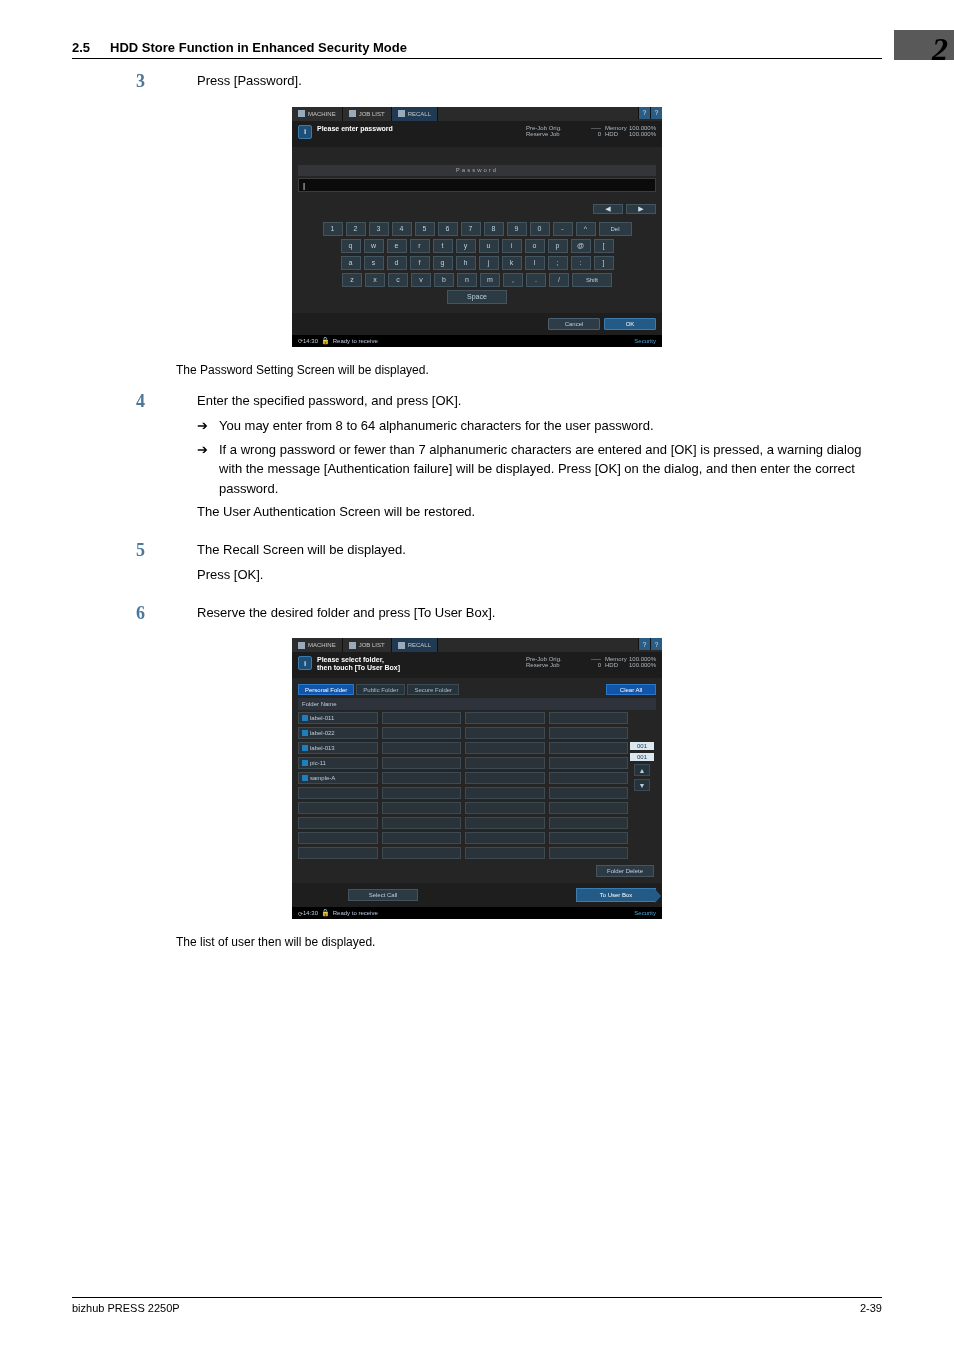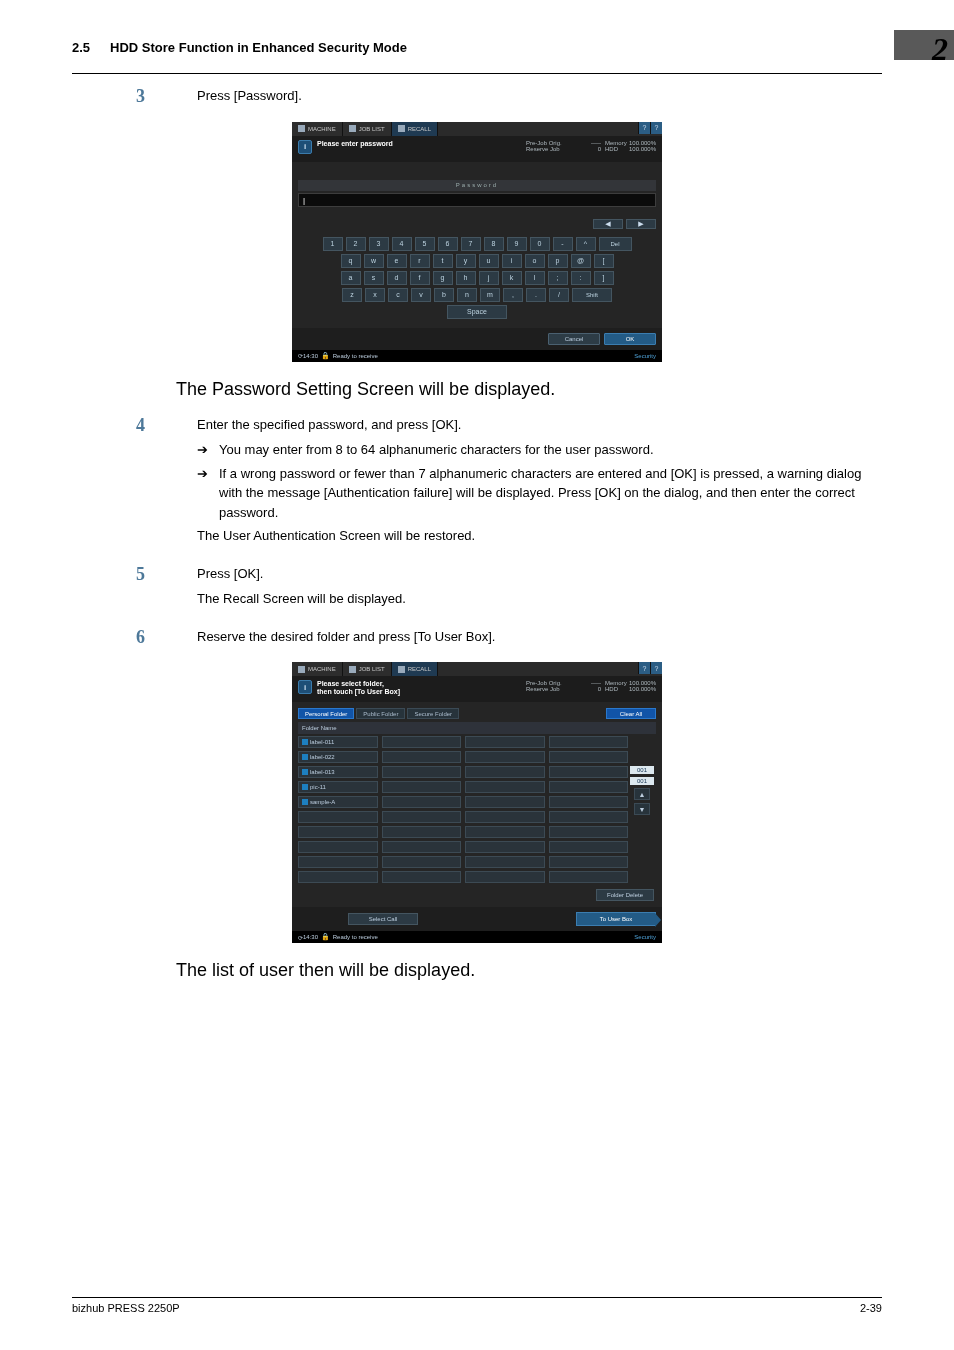--- a/index.html
+++ b/index.html
@@ -1,33 +1,33 @@
 <!DOCTYPE html>
 <html><head>
 <meta charset="utf-8">
 <style>
   * { box-sizing: border-box; margin: 0; padding: 0; }
   html, body { width: 954px; height: 1350px; background: #fff; font-family: Arial, Helvetica, sans-serif; color: #000; position: relative; }
   .page { width: 954px; height: 1350px; padding: 40px 72px 40px 72px; position: relative; }
 
-  .section-header { display: flex; align-items: center; border-bottom: 1px solid #000; padding-bottom: 18px; }
+  .section-header { display: flex; align-items: center; border-bottom: 1px solid #000; padding-bottom: 3px; }
   .section-num { font-weight: bold; font-size: 13px; margin-right: 20px; }
   .section-title { font-weight: bold; font-size: 13px; flex: 1; }
   .chapter-badge { position: absolute; right: 0; top: 30px; width: 60px; height: 30px; background: #595959; }
   .chapter-badge .num { position: absolute; right: 6px; bottom: -8px; font-size: 32px; font-weight: bold; font-style: italic; color: #000; font-family: Georgia, serif; }
 
   .step { display: flex; margin: 12px 0 4px 64px; }
   .step-num { width: 40px; font-size: 18px; font-weight: bold; color: #4d7899; font-family: Georgia, serif; }
   .step-body { flex: 1; font-size: 13px; line-height: 1.5; margin-left: 21px; }
   .step-body p { margin-bottom: 6px; }
   .bullet { display: flex; margin: 4px 0 4px 0; }
   .bullet .arrow { width: 22px; font-size: 13px; color: #000; }
   .bullet .bt { flex: 1; }
 
-  .note-after { margin-left: 104px; font-size: 18px; line-height: 1.5; margin-top: 6px; margin-bottom: 10px; }
+  .note-after { margin-left: 104px; font-size: 12px; line-height: 1.5; margin-top: 6px; margin-bottom: 10px; }
 
   
   .screenshot { width: 370px; margin: 10px 0 14px 220px; background: #2a2a2a; color: #c7c7c7; font-size: 7px; position: relative; }
   .ss-tabs { display: flex; height: 14px; }
   .ss-tab { flex: 0 0 auto; padding: 0 6px; font-size: 6px; display: flex; align-items: center; background: #2d2d2d; border-right: 1px solid #111; gap: 3px; }
   .ss-tab.active { background: #1f3a52; }
   .ss-tab .ticon { width: 7px; height: 7px; background: #9ab; }
   .ss-corner { margin-left: auto; display: flex; gap: 0; }
   .ss-corner .dot { width: 12px; height: 12px; background: #2b5d84; border-left: 1px solid #111; display: flex; align-items: center; justify-content: center; font-size: 7px; color: #cde; }
 
@@ -237,22 +237,22 @@
           <span class="arrow">➔</span>
           <span class="bt">If a wrong password or fewer than 7 alphanumeric characters are entered and [OK] is pressed, a warning dialog with the message [Authentication failure] will be displayed. Press [OK] on the dialog, and then enter the correct password.</span>
         </div>
       <p>The User Authentication Screen will be restored.</p>
     </div>
   </div>
 
   <div class="step">
     <div class="step-num">5</div>
     <div class="step-body">
+      <p>The Recall Screen will be displayed.</p>
       <p>Press [OK].</p>
-      <p>The Recall Screen will be displayed.</p>
     </div>
   </div>
 
   <div class="step">
     <div class="step-num">6</div>
     <div class="step-body">
         <p>Reserve the desired folder and press [To User Box].</p>
       </div>
   </div>
 

